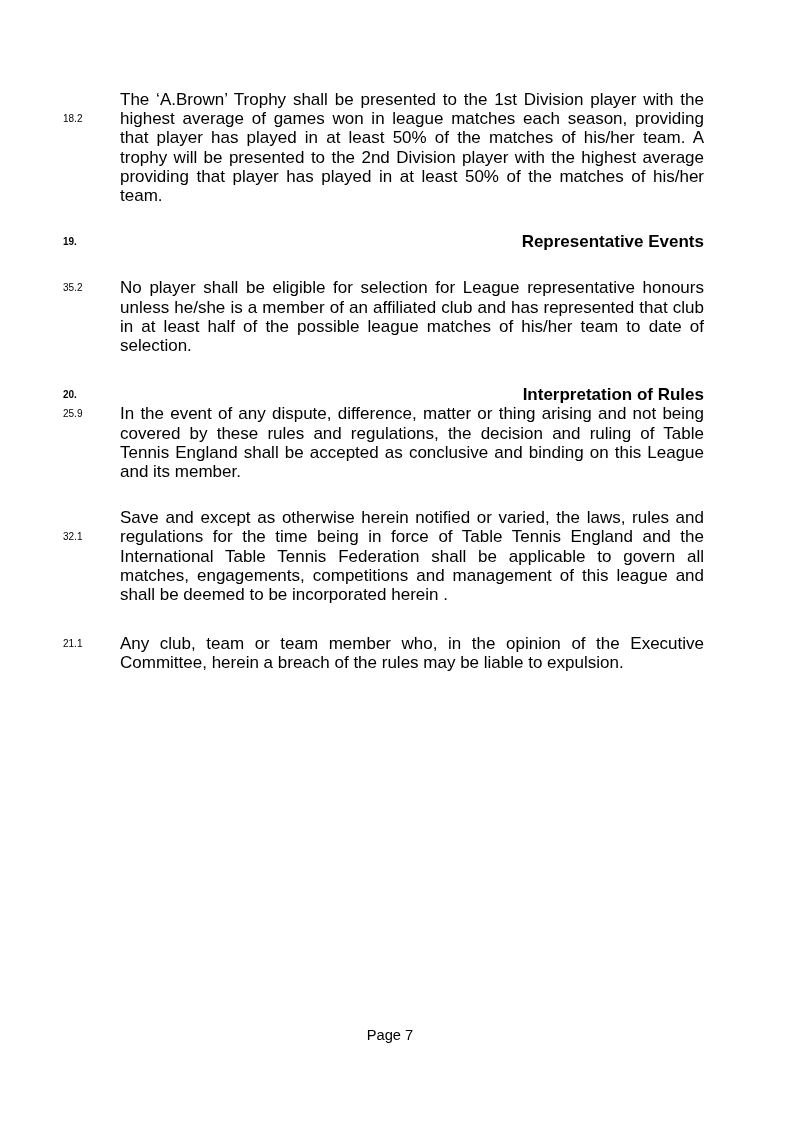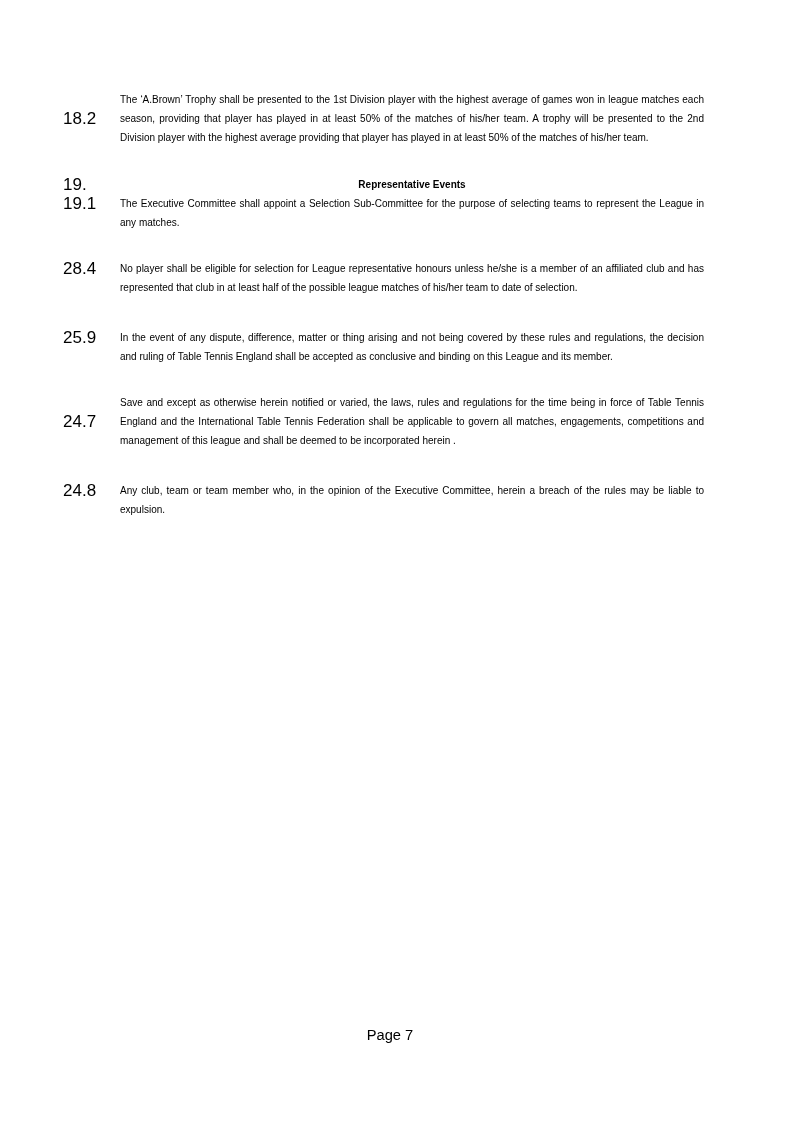--- a/index.html
+++ b/index.html
@@ -26,38 +26,38 @@
     width: 641px;
   }
   .clause {
     display: flex;
     align-items: flex-start;
     margin: 0;
   }
   .clause-num {
     width: 57px;
     flex: 0 0 57px;
-    font-size: 17px;
+    font-size: 10px;
     line-height: 19.2px;
     text-align: left;
   }
   .clause-num.bold {
-    font-weight: normal;
+    font-weight: bold;
   }
   .clause-text {
     flex: 1 1 auto;
-    font-size: 10px;
+    font-size: 17px;
     line-height: 19.2px;
     text-align: justify;
     text-justify: inter-word;
     hyphens: none;
   }
   .clause-text.bold {
     font-weight: bold;
-    text-align: center;
+    text-align: right;
   }
   .clause.offset-num .clause-num {
     align-self: flex-start;
   }
   .gap-md { height: 27px; }
   .gap-lg { height: 30px; }
 
   
   .num-row-2 { padding-top: 19px; }
 
@@ -82,51 +82,51 @@
       <div class="clause-text">The ‘A.Brown’ Trophy shall be presented to the 1st Division player with the highest average of games won in league matches each season, providing that player has played in at least 50% of the matches of his/her team. A trophy will be presented to the 2nd Division player with the highest average providing that player has played in at least 50% of the matches of his/her team.</div>
     </div>
 
     <div class="gap-md"></div>
 
     <div class="clause">
       <div class="clause-num bold">19.</div>
       <div class="clause-text bold">Representative Events</div>
     </div>
 
-    <div class="clause">
-      <div class="clause-num">19.1</div>
-      <div class="clause-text">The Executive Committee shall appoint a Selection Sub-Committee for the purpose of selecting teams to represent the League in any matches.</div>
-    </div>
 
     <div class="gap-md"></div>
 
     <div class="clause">
-      <div class="clause-num">28.4</div>
+      <div class="clause-num">35.2</div>
       <div class="clause-text">No player shall be eligible for selection for League representative honours unless he/she is a member of an affiliated club and has represented that club in at least half of the possible league matches of his/her team to date of selection.</div>
     </div>
 
     <div class="gap-lg"></div>
 
+    <div class="clause">
+      <div class="clause-num bold">20.</div>
+      <div class="clause-text bold">Interpretation of Rules</div>
+    </div>
 
     <div class="clause">
       <div class="clause-num">25.9</div>
       <div class="clause-text">In the event of any dispute, difference, matter or thing arising and not being covered by these rules and regulations, the decision and ruling of Table Tennis England shall be accepted as conclusive and binding on this League and its member.</div>
     </div>
 
     <div class="gap-md"></div>
 
     <div class="clause offset-num">
-      <div class="clause-num num-row-2">24.7</div>
+      <div class="clause-num num-row-2">32.1</div>
       <div class="clause-text">Save and except as otherwise herein notified or varied, the laws, rules and regulations for the time being in force of Table Tennis England and the International Table Tennis Federation shall be applicable to govern all matches, engagements, competitions and management of this league and shall be deemed to be incorporated herein .</div>
     </div>
 
     <div class="gap-lg"></div>
 
 
     <div class="clause">
-      <div class="clause-num">24.8</div>
+      <div class="clause-num">21.1</div>
       <div class="clause-text">Any club, team or team member who, in the opinion of the Executive Committee, herein a breach of the rules may be liable to expulsion.</div>
     </div>
 
   </div>
 
   <div class="footer">Page 7</div>
 </div>
 
 </body></html>

